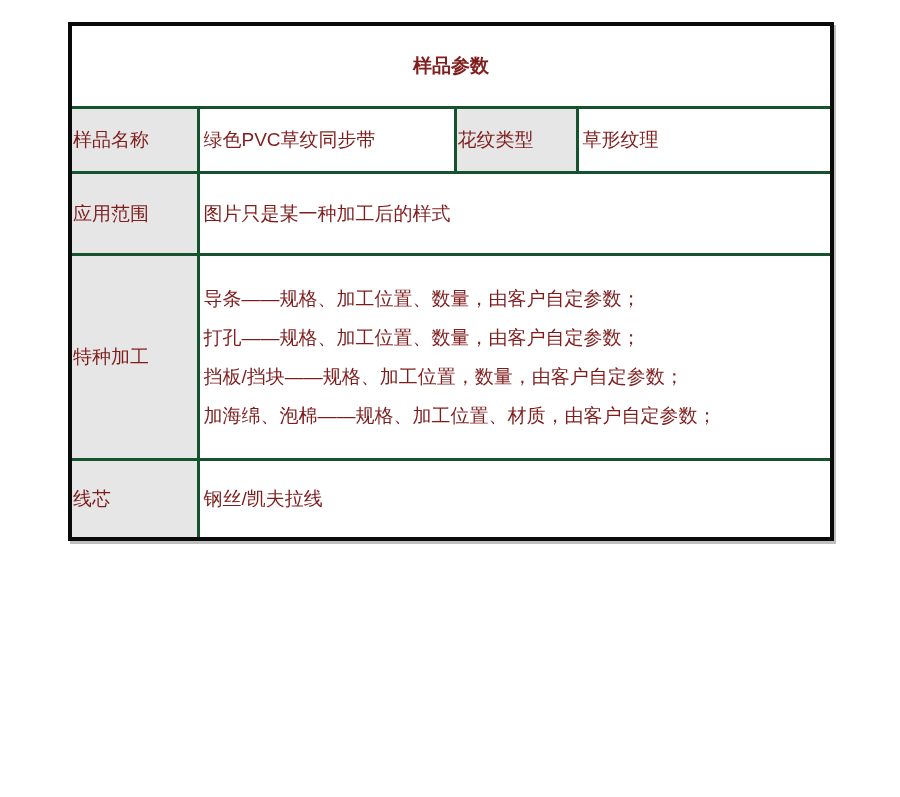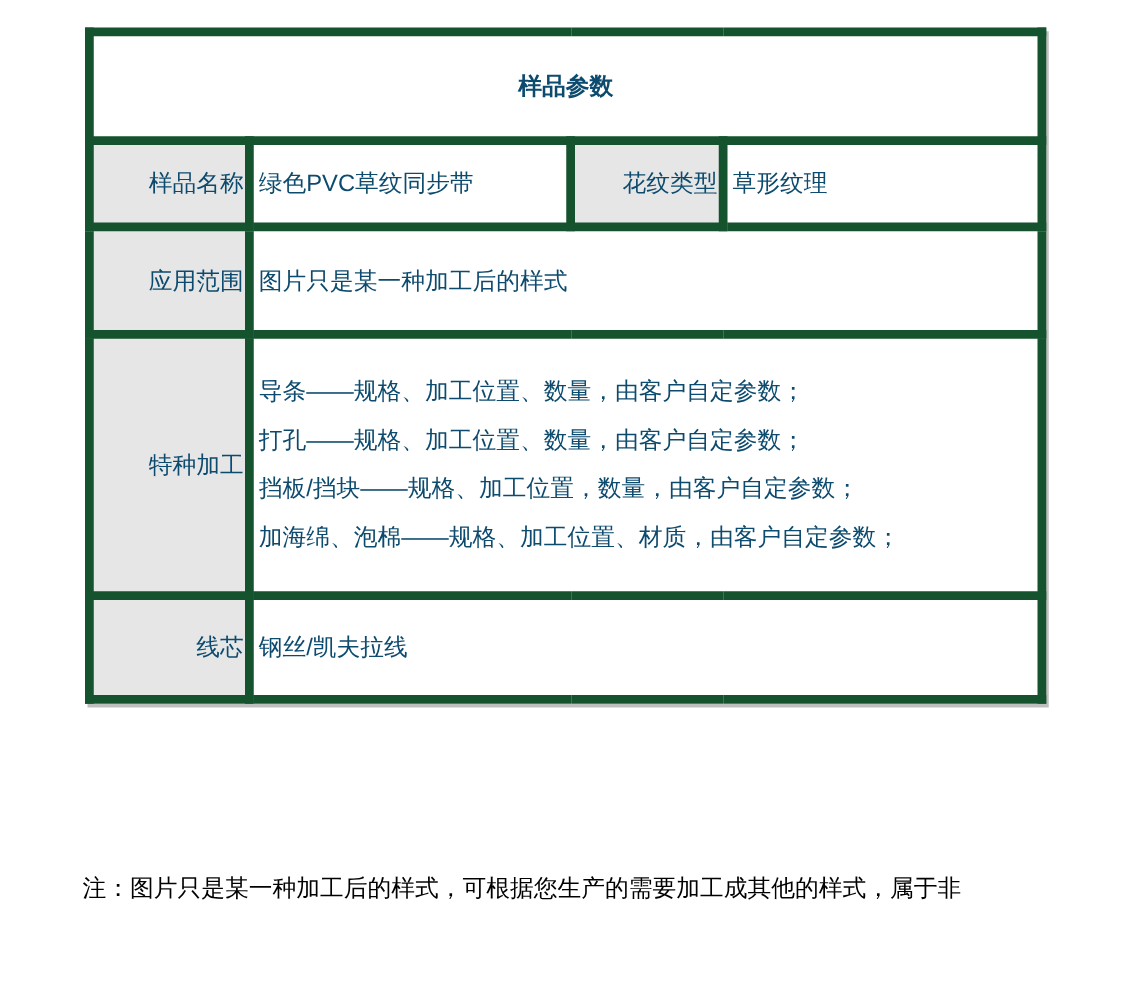--- a/index.html
+++ b/index.html
@@ -19,38 +19,38 @@
   table.spec-table {
     position: absolute;
     left: 68px;
     top: 22px;
     width: 762px;
     border-collapse: collapse;
     table-layout: fixed;
     box-shadow: 2px 3px 0 rgba(0,0,0,0.25);
   }
   table.spec-table td {
-    border: 7px solid #14532d;
+    border: 3px solid #14532d;
     font-size: 19px;
-    color: #0c4a6e;
+    color: #7f1d1d;
     vertical-align: middle;
   }
   table.spec-table {
     border: 4px solid #0a0a0a;
   }
   td.title-cell {
     height: 78px;
     text-align: center;
     font-size: 34px;
     font-weight: 700;
     background: #ffffff;
   }
   td.label-cell {
     background: #e6e6e6;
-    text-align: right;
+    text-align: left;
     font-weight: 400;
   }
   td.value-cell {
     background: #ffffff;
     padding-left: 4px;
     padding-right: 8px;
   }
   tr.row-short td { height: 60px; }
   tr.row-model td { height: 82px; }
   tr.row-range td { height: 77px; }
@@ -111,16 +111,15 @@
     </tr>
 
     <tr class="row-core">
       <td class="label-cell">线芯</td>
       <td class="value-cell" colspan="3">钢丝/凯夫拉线</td>
     </tr>
   </tbody>
     </table>
 
   <div class="note">
-    <div>注：图片只是某一种加工后的样式，可根据您生产的需要加工成其他的样式，属于非</div>
   </div>
 
 </div>
 
 </body></html>

